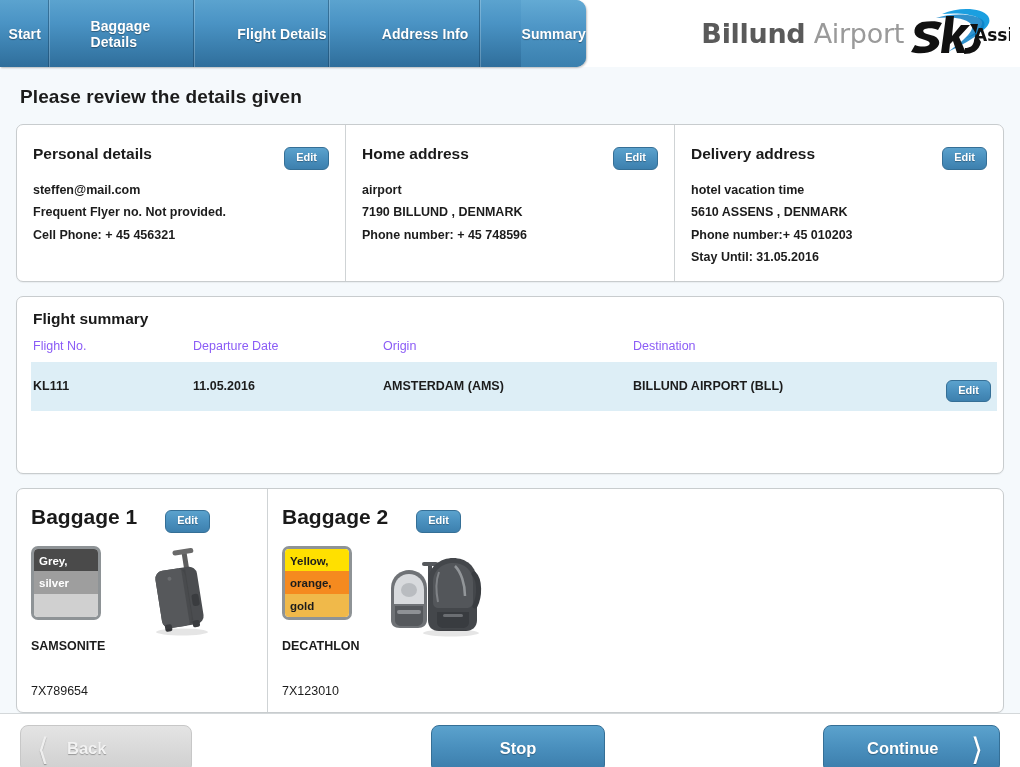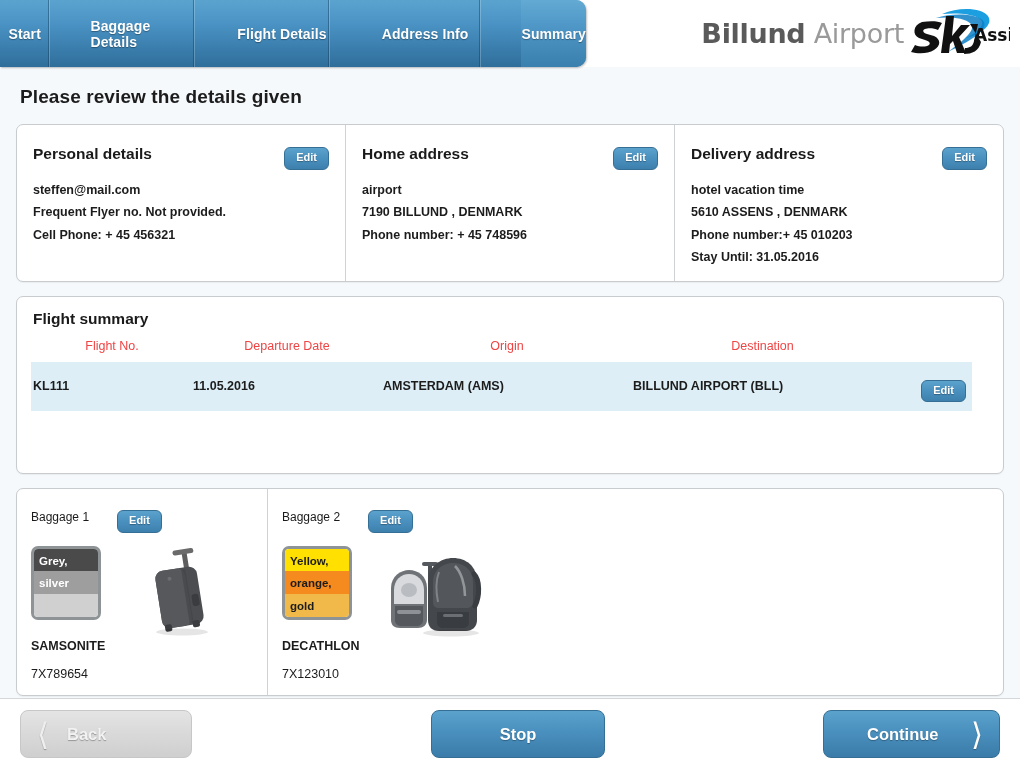--- a/index.html
+++ b/index.html
@@ -108,25 +108,25 @@
     color: #ffffff;
     font-size: 11px; font-weight: bold;
     padding: 4px 11px 5px 11px;
     text-shadow: 0 1px 1px rgba(0,0,0,.3);
     cursor: pointer;
     line-height: 1.05;
     margin-top: 9px;
   }
 
   
-  .flight-card { margin-top: 14px; padding: 12px 31px 14px 14px; }
+  .flight-card { margin-top: 14px; padding: 12px 6px 14px 14px; }
   .flight-title { font-size: 15.5px; font-weight: bold; color: #1a1a1a; margin: 1px 0 11px 2px; }
   .ftable { width: 100%; border-collapse: collapse; }
   .ftable th {
-    text-align: center; font-size: 12.5px; font-weight: normal; color: #ef4444;
+    text-align: left; font-size: 12.5px; font-weight: normal; color: #8b5cf6;
     padding: 0 0 9px 2px;
   }
   .ftable td {
     font-size: 12.5px; font-weight: bold; color: #1c1c1c;
     padding: 9px 0 9px 2px;
   }
   .ftable tr.row-selected td { background: #ddeef6; }
   .ftable td.td-edit { text-align: right; padding-right: 6px; }
   .ftable .c0 { width: 160px; }
   .ftable .c1 { width: 190px; }
@@ -138,40 +138,40 @@
   
   .bag-row { display: flex; margin-top: 14px; }
   .bag-col {
     flex: 0 0 250px;
     padding: 12px 14px 14px 14px;
     position: relative;
   }
   .bag-col + .bag-col { border-left: 1px solid #cfd3d5; }
   .bag-rest { flex: 1 1 auto; }
   .bag-head { display: flex; align-items: center; gap: 28px; margin-bottom: 13px; }
-  .bag-title { font-size: 12px; font-weight: normal; color: #1a1a1a; }
+  .bag-title { font-size: 21px; font-weight: bold; color: #1a1a1a; }
   .bag-body { display: flex; align-items: flex-start; gap: 10px; height: 96px; }
   .swatch {
     width: 70px; height: 74px;
     border: 3px solid #8e9396;
     border-radius: 7px;
     overflow: hidden;
     display: flex; flex-direction: column;
     flex: 0 0 70px;
   }
   .swatch div {
     flex: 1 1 0;
     font-size: 11.5px; font-weight: bold;
     padding: 2px 0 0 5px;
     line-height: 20px;
     white-space: nowrap;
   }
   .bag-img { flex: 1 1 auto; height: 92px; display: flex; align-items: flex-start; justify-content: center; }
   .bag-brand { font-size: 12.5px; font-weight: bold; color: #1c1c1c; margin-top: -3px; }
-  .bag-tag { font-size: 12.5px; color: #1c1c1c; margin-top: 14px; }
+  .bag-tag { font-size: 12.5px; color: #1c1c1c; margin-top: 31px; }
 
   
   .footer {
     margin-top: auto;
     height: 69px;
     background: #ffffff;
     border-top: 1px solid #d4d8da;
     position: relative;
   }
   .btn {

